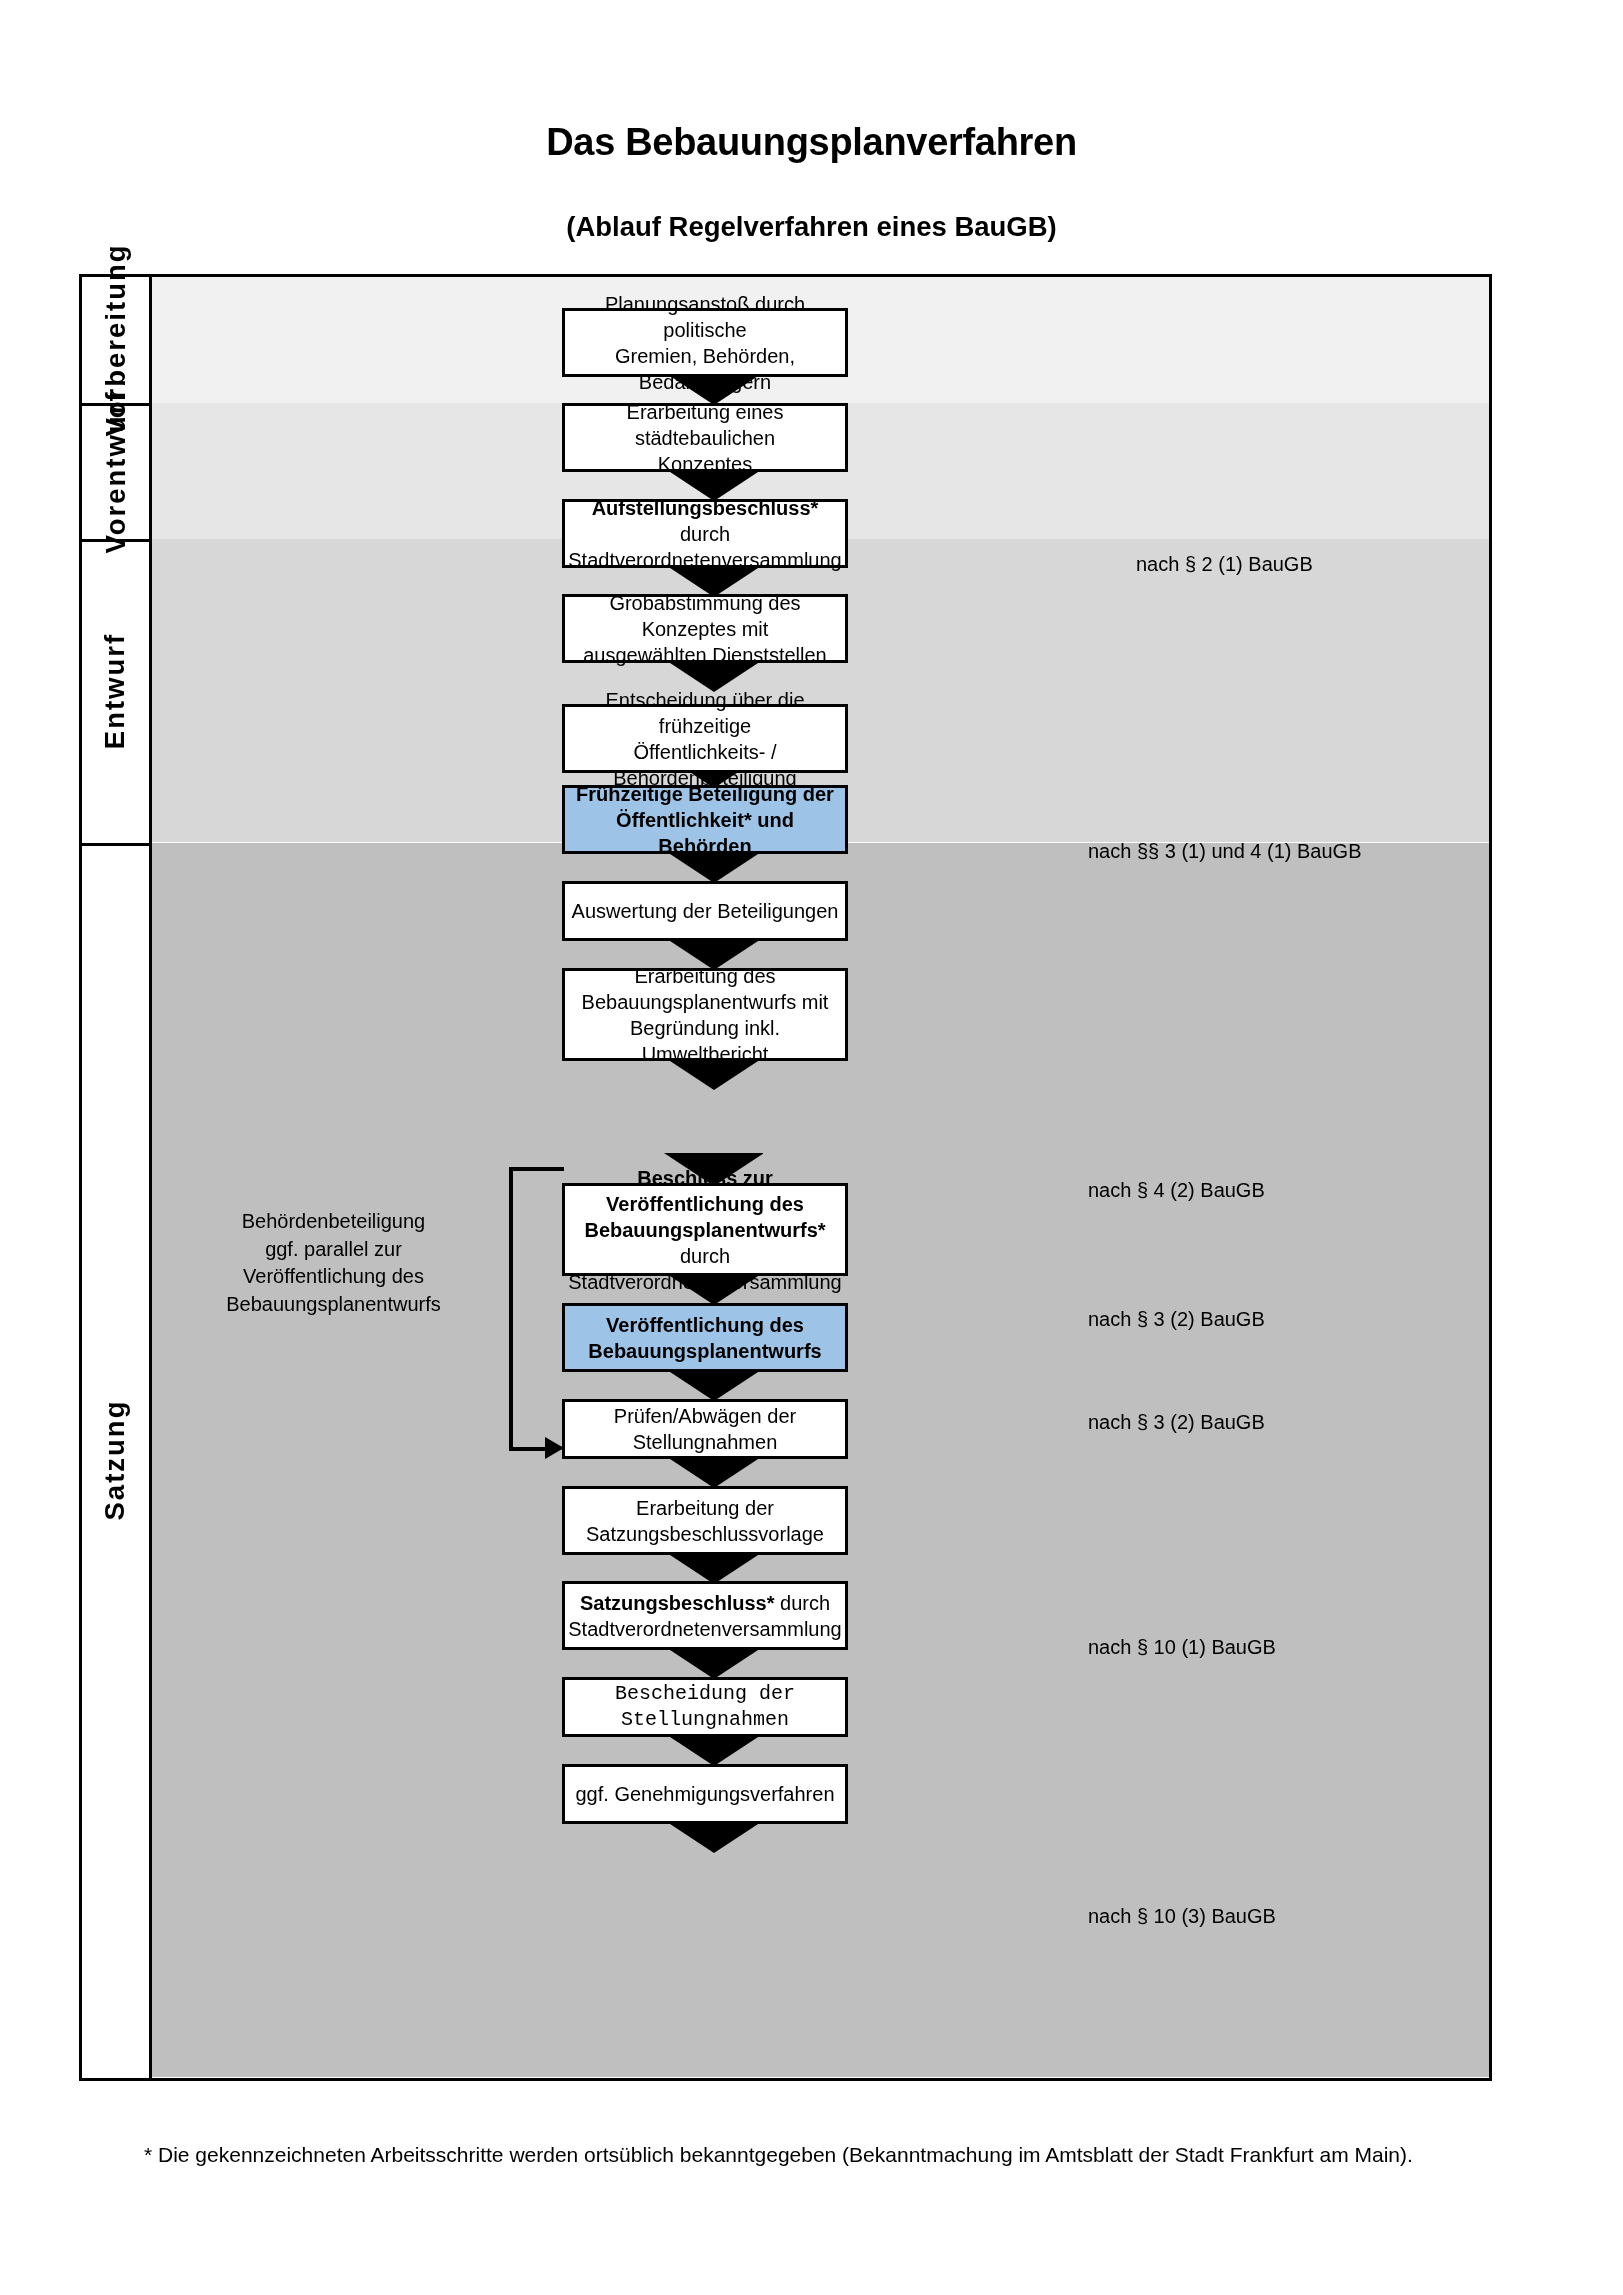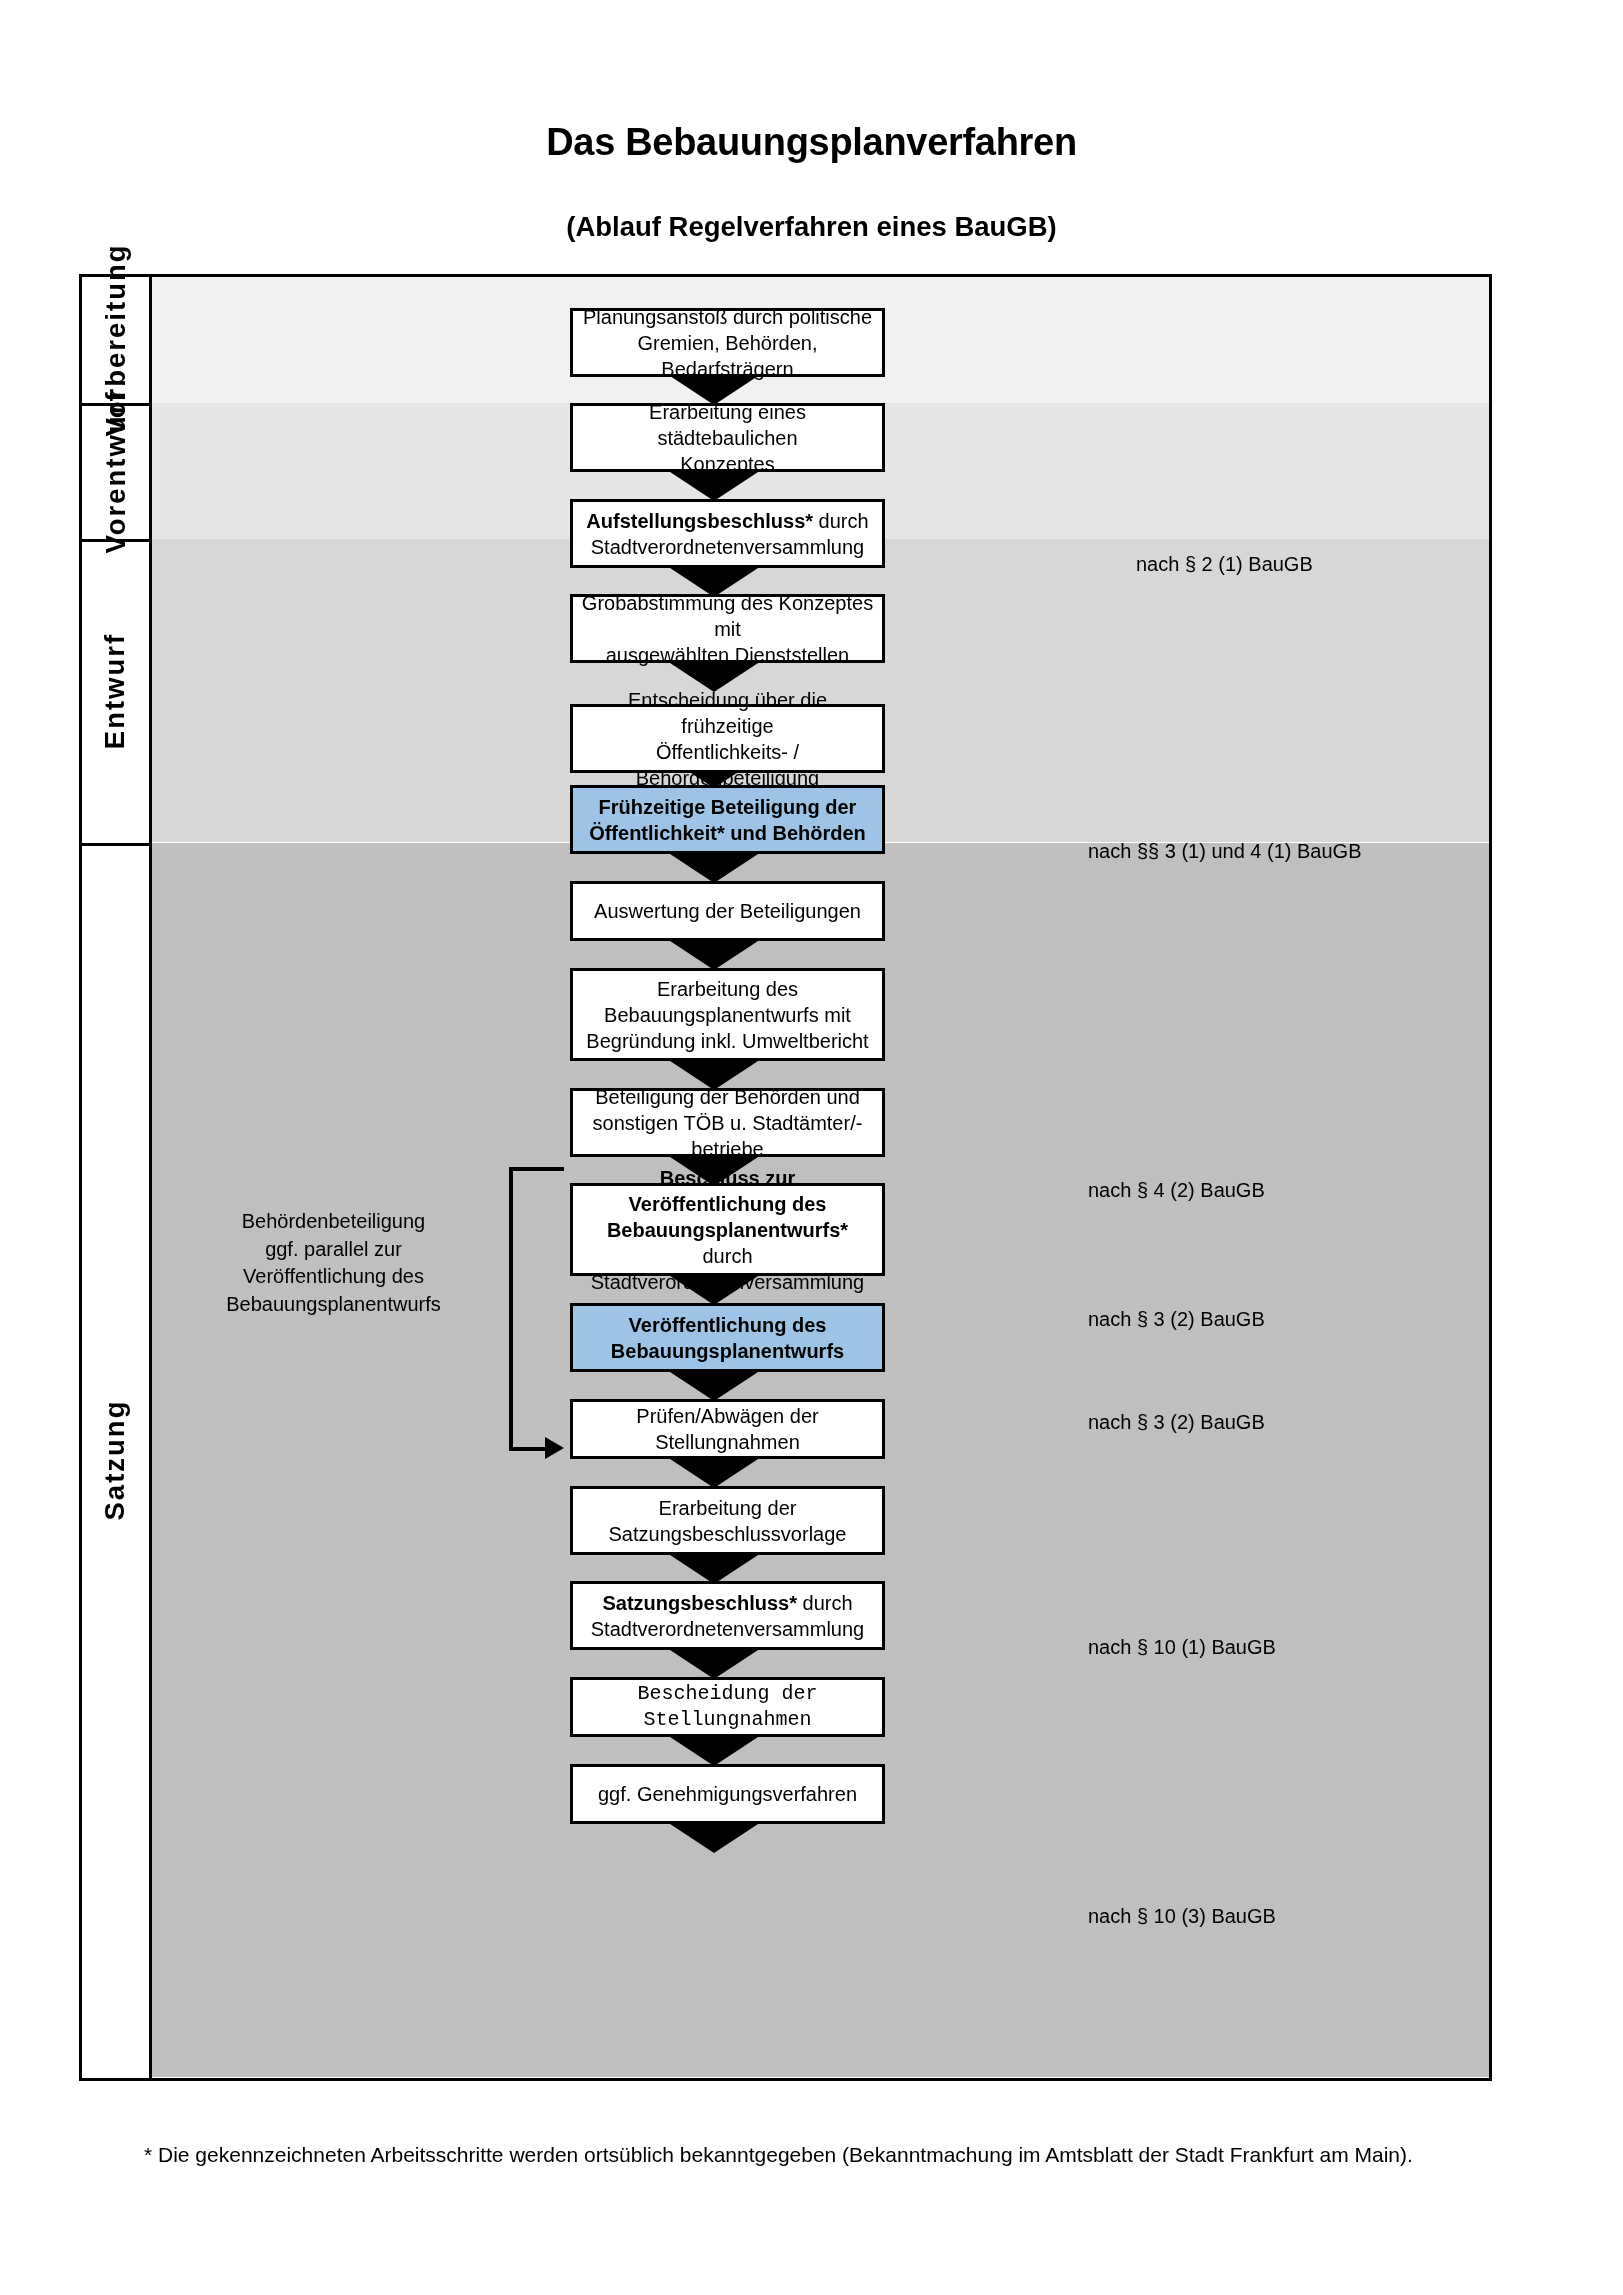--- a/index.html
+++ b/index.html
@@ -41,25 +41,25 @@
     position:absolute;left:0;width:67px;
     display:flex;align-items:center;justify-content:center;
   }
   .seclabel span{
     transform:rotate(-90deg);white-space:nowrap;
     font-size:27.5px;font-weight:bold;letter-spacing:2px;
   }
 
   
   .node{
-    position:absolute;left:562px;width:315px;
+    position:absolute;left:562px;width:286px;
     border:3.9px solid #000;box-sizing:border-box;background:#fff;
     display:flex;align-items:center;justify-content:center;
     text-align:center;font-size:20px;line-height:1.30;
-    padding:2.6px 6.5px;z-index:3;margin-left:8px;
+    padding:2.6px 6.5px;z-index:3;
   }
   .node.blue{background:#9dc3e6;}
   .node b{font-weight:bold;}
 
   
   .arrow{
     position:absolute;left:664px;width:99px;z-index:2;
     overflow:hidden;
   }
   .arrow i{
@@ -204,26 +204,20 @@
     <div>
       <span>Erarbeitung des</span><br>
       <span>Bebauungsplanentwurfs mit</span><br>
       <span>Begründung inkl. Umweltbericht</span>
     </div>
   </div>
   <div class="arrow" style="top:1057px;height:33px;">
     <i style="border-top-width:33px;"></i>
   </div>
 
-  <div class="node" style="top:1088px;height:69px;">
-    <div>
-      <span>Beteiligung der Behörden und</span><br>
-      <span>sonstigen TÖB u. Stadtämter/-betriebe</span>
-    </div>
-  </div>
   <div class="arrow" style="top:1153px;height:33px;">
     <i style="border-top-width:33px;"></i>
   </div>
 
   <div class="node" style="top:1183px;height:93px;">
     <div>
       <b>Beschluss zur Veröffentlichung des</b><br>
       <b>Bebauungsplanentwurfs*</b><span> durch</span><br>
       <span>Stadtverordnetenversammlung</span>
     </div>

